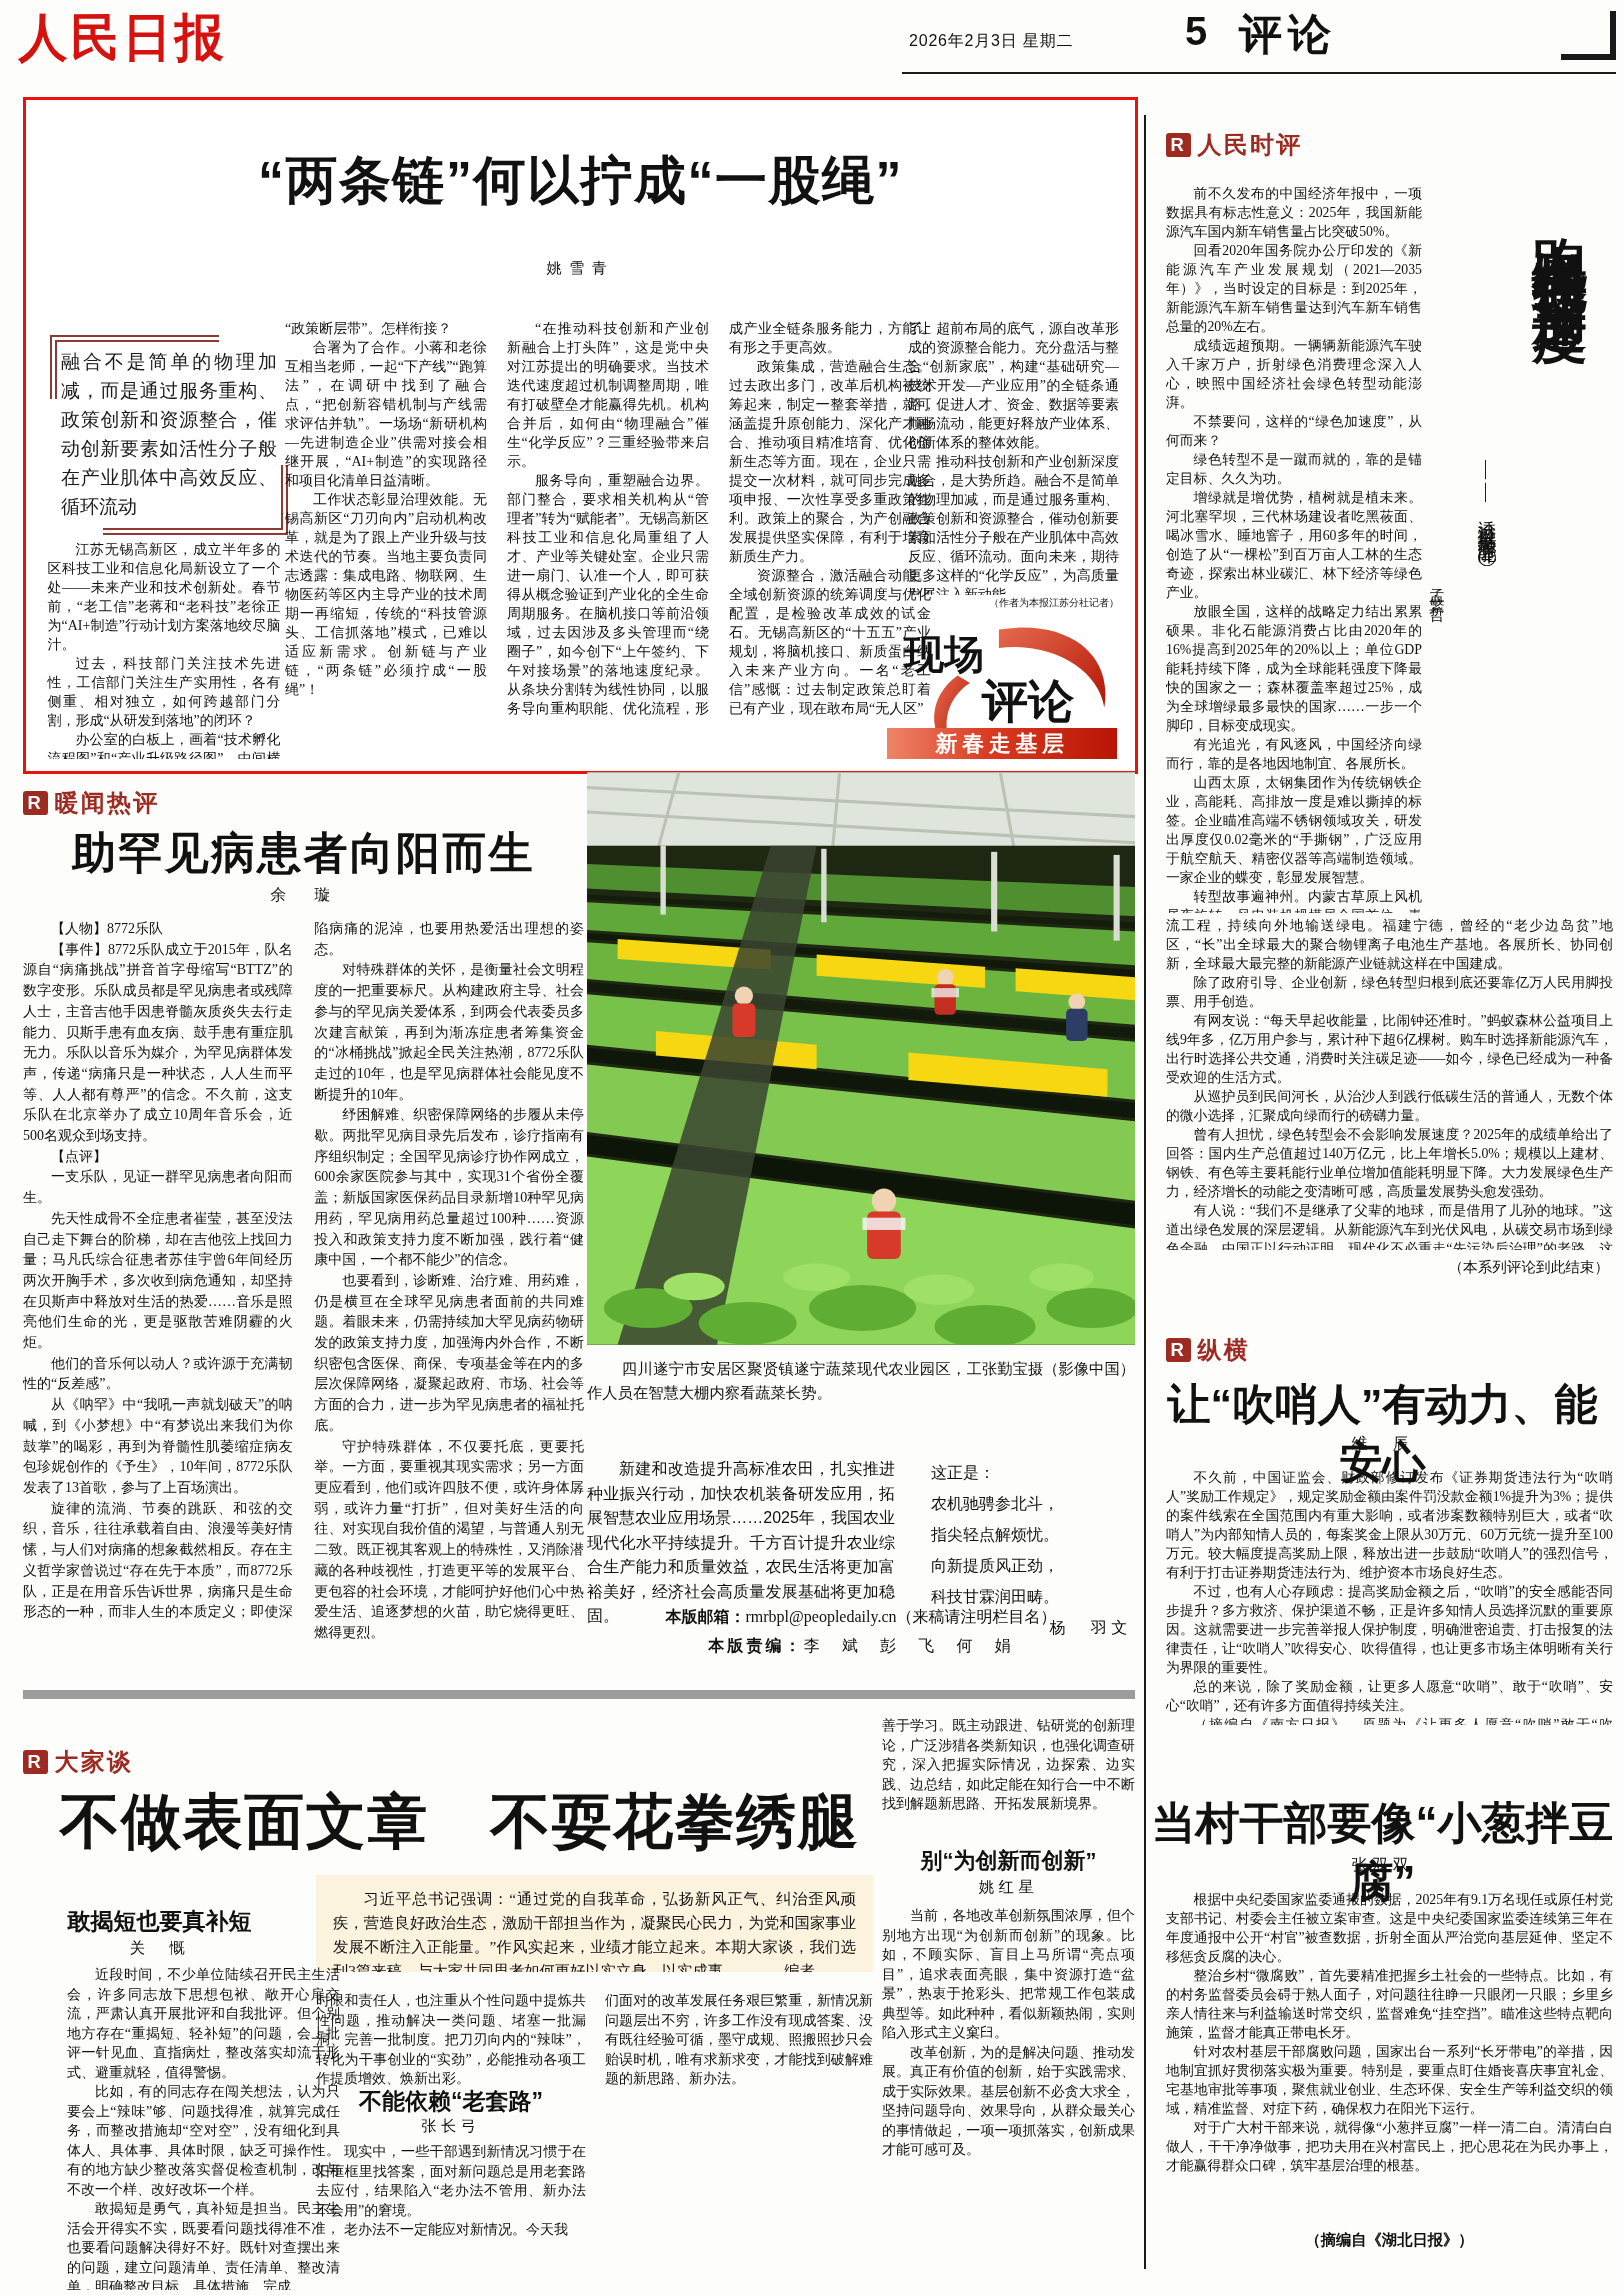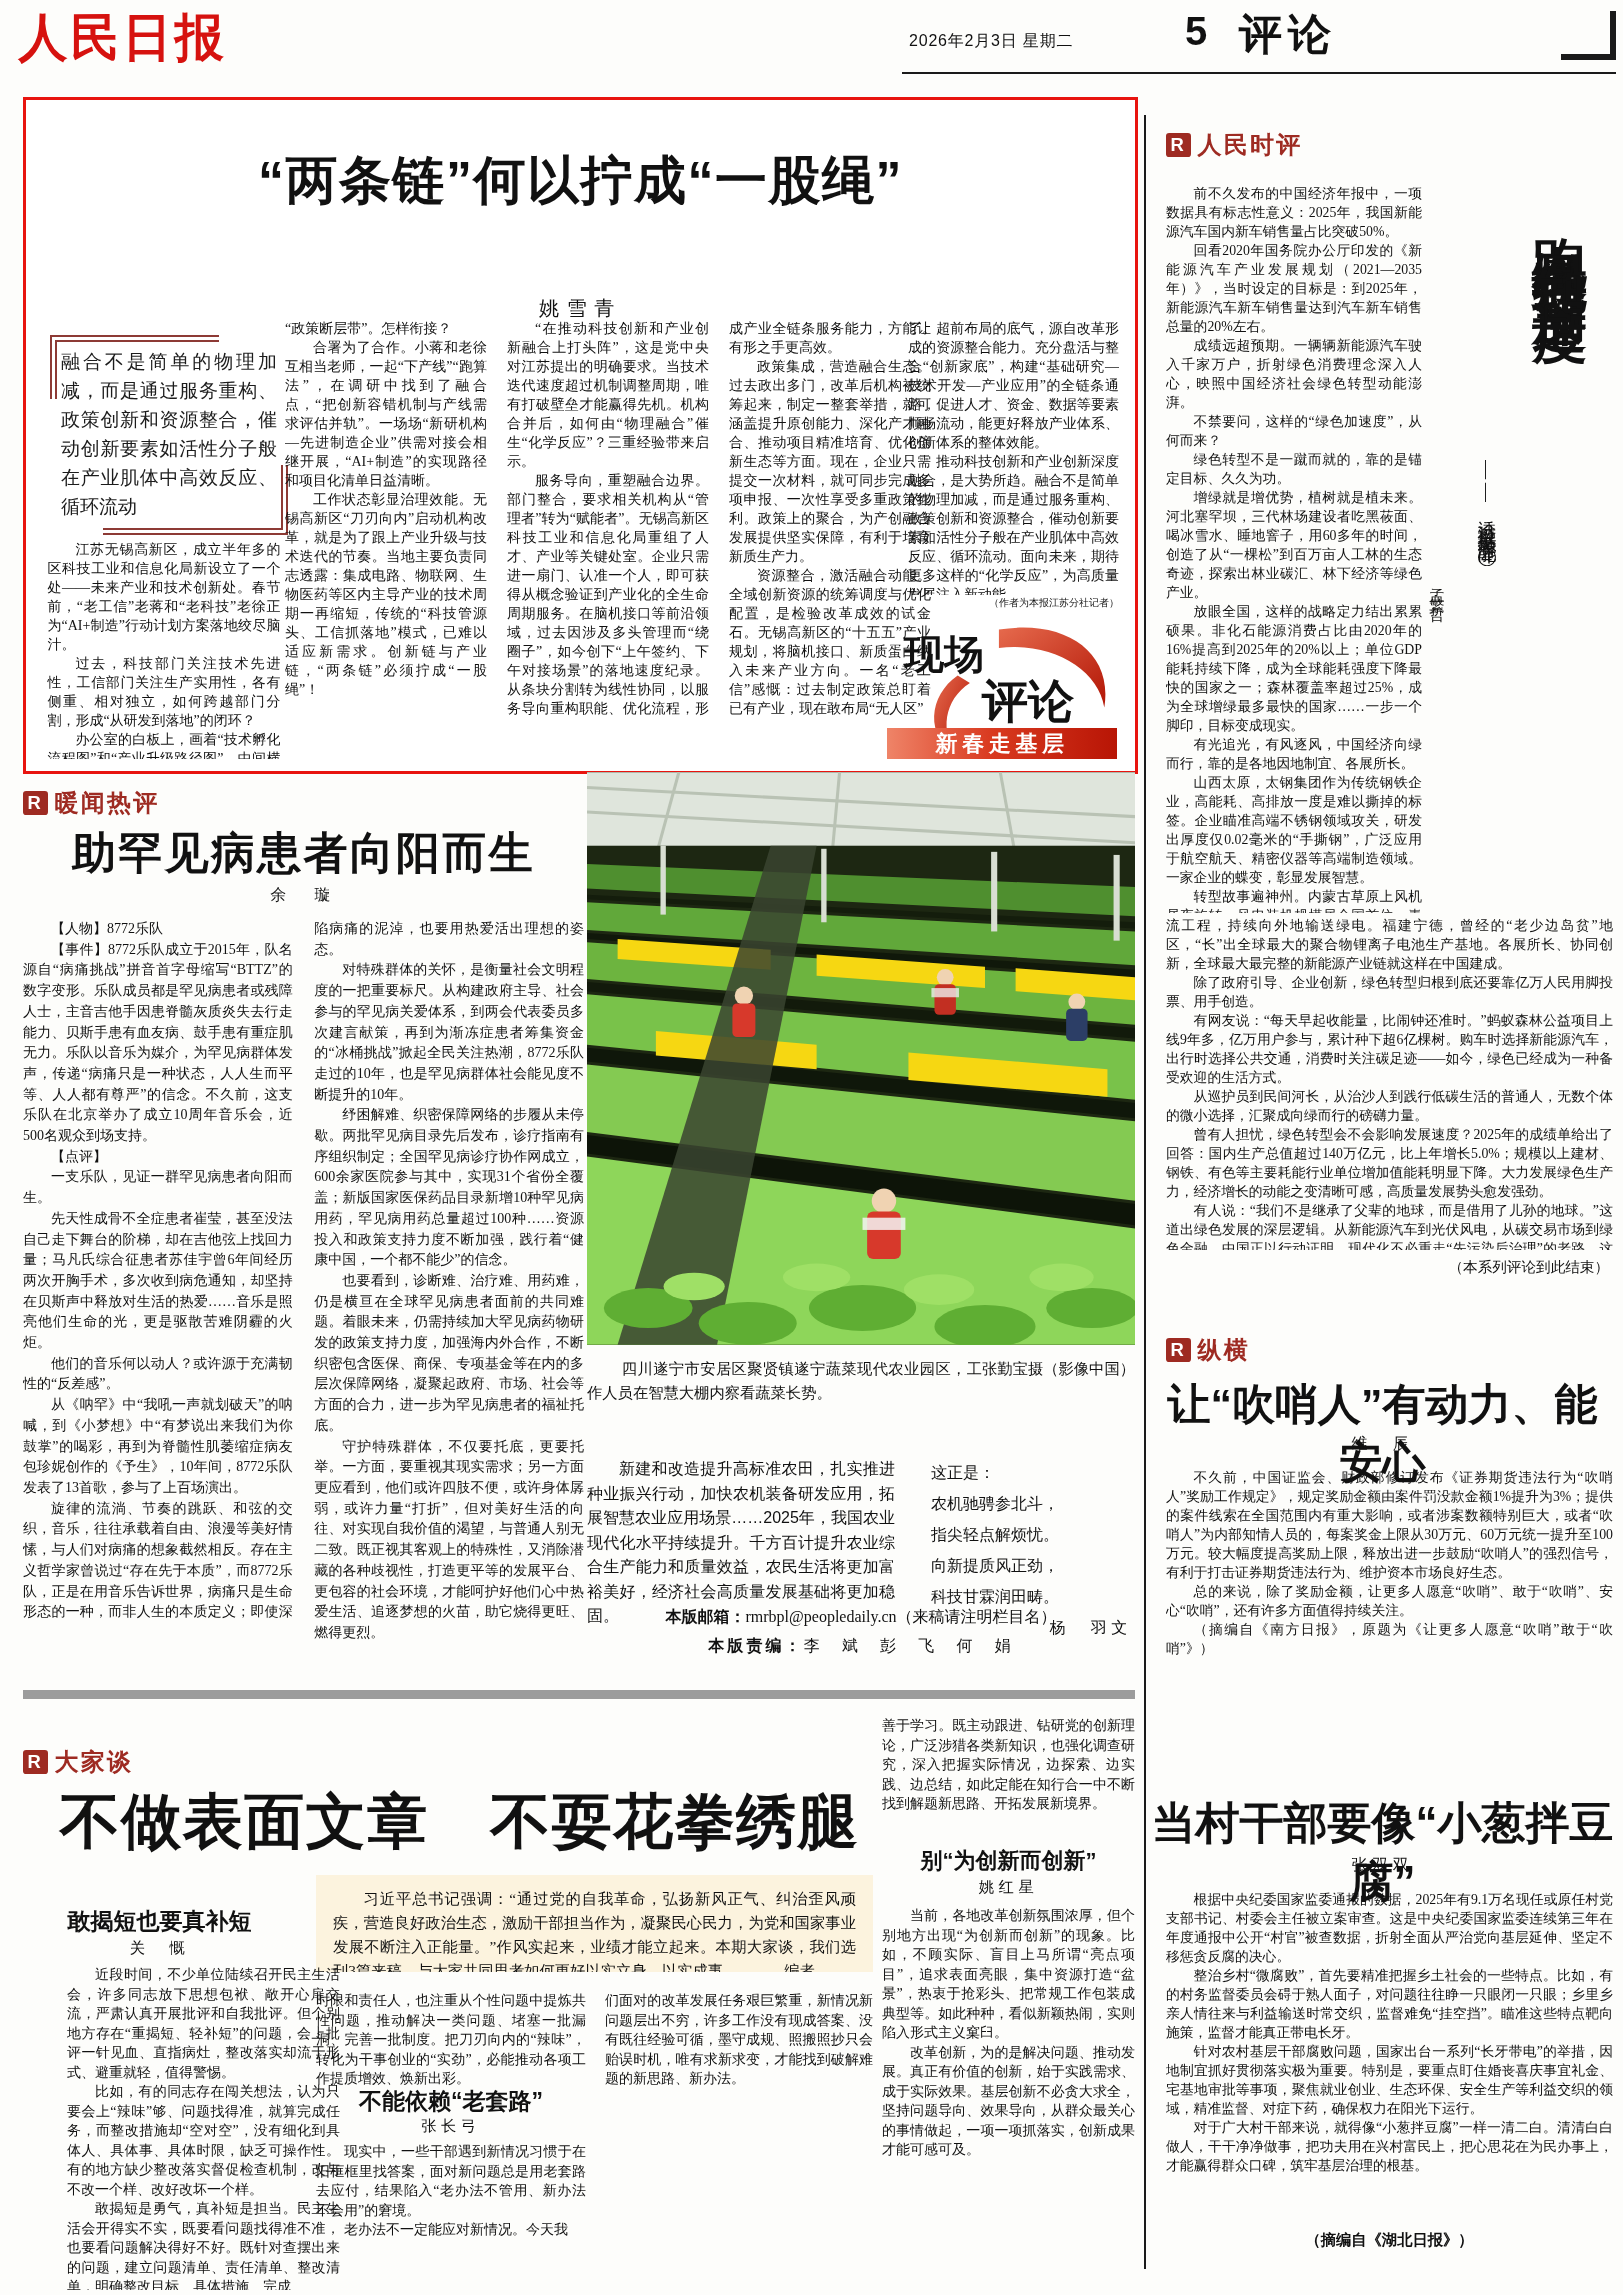--- a/index.html
+++ b/index.html
@@ -18,21 +18,21 @@
   .corner{left:1561px;top:10.7px;width:49px;height:43px;border-right:6.1px solid #1a1a1a;border-bottom:6.1px solid #1a1a1a;}
   .headrule{left:902px;top:72px;width:714px;height:1.5px;background:#1a1a1a;}
   
   .seclabel{display:flex;align-items:center;gap:6.9px;color:#9e2b22;font-weight:900;font-size:24px;
             font-family:"Liberation Sans",sans-serif;letter-spacing:2.3px;}
   .rbadge{width:24.5px;height:24.5px;background:#9e2b22;color:#fff;font-size:18.4px;font-weight:900;
           display:flex;align-items:center;justify-content:center;border-radius:3.1px;flex:0 0 auto;}
   
   .leadbox{left:23px;top:97px;width:1109px;height:671px;border:3.1px solid #e8140f;background:#fff;}
   .leadhead{left:0;right:0;top:46px;text-align:center;font-size:52px;font-weight:700;letter-spacing:1.5px;}
-  .leadby{left:0;right:0;top:159px;text-align:center;font-size:20px;letter-spacing:7.7px;margin-top:36px;}
+  .leadby{left:0;right:0;top:159px;text-align:center;font-size:15px;letter-spacing:7.7px;}
   .pullquote{left:35px;top:247px;width:216px;font-size:19px;line-height:29px;color:#1c1c1c;text-align:justify;}
   .pullquote::before{content:"";position:absolute;left:-10.7px;top:-12.3px;width:162px;height:57px;
       border-left:7.7px double #8d3a35;border-top:7.7px double #8d3a35;}
   .pullquote::after{content:"";position:absolute;right:-10.7px;bottom:-13.8px;width:178px;height:63px;
       border-right:7.7px double #8d3a35;border-bottom:7.7px double #8d3a35;}
   .leadbody{font-size:14px;line-height:19px;}
   .lead-col1{left:21.4px;top:440px;width:233px;height:219px;overflow:hidden;}
   .lead-cols234{left:259px;top:219px;width:646px;height:443px;column-count:3;column-gap:20px;overflow:hidden;}
   .lead-col5{left:882px;top:219px;width:211px;height:276px;overflow:hidden;}
   .authornote{left:882px;top:496px;width:211px;text-align:right;font-size:10px;}
@@ -183,20 +183,21 @@
 <div class="abs seriesend">（本系列评论到此结束）</div>
 
 <div class="abs seclabel" style="left:1166px;top:1334px;">
   <span class="rbadge">R</span>
   <span>纵横</span>
 </div>
 <div class="abs railhead" style="top:1376px;font-size:43px;">让“吹哨人”有动力、能安心</div>
 <div class="abs railby" style="top:1434px;">维　辰</div>
 <div class="abs zh-body rail-body">
     <p class="para">不久前，中国证监会、财政部修订发布《证券期货违法行为“吹哨人”奖励工作规定》，规定奖励金额由案件罚没款金额1%提升为3%；提供的案件线索在全国范围内有重大影响，或者涉案数额特别巨大，或者“吹哨人”为内部知情人员的，每案奖金上限从30万元、60万元统一提升至100万元。较大幅度提高奖励上限，释放出进一步鼓励“吹哨人”的强烈信号，有利于打击证券期货违法行为、维护资本市场良好生态。</p>
+    <p class="para">不过，也有人心存顾虑：提高奖励金额之后，“吹哨”的安全感能否同步提升？多方救济、保护渠道不畅，正是许多知情人员选择沉默的重要原因。这就需要进一步完善举报人保护制度，明确泄密追责、打击报复的法律责任，让“吹哨人”吹得安心、吹得值得，也让更多市场主体明晰有关行为界限的重要性。</p>
     <p class="para">总的来说，除了奖励金额，让更多人愿意“吹哨”、敢于“吹哨”、安心“吹哨”，还有许多方面值得持续关注。</p>
     <p class="para">（摘编自《南方日报》，原题为《让更多人愿意“吹哨”敢于“吹哨”》）</p>
   </div>
 
 <div class="abs railhead" style="top:1794px;font-size:44px;">当村干部要像“小葱拌豆腐”</div>
 <div class="abs railby" style="top:1855px;">张双双</div>
 <div class="abs vg-body rail-body">
     <p class="para">根据中央纪委国家监委通报的数据，2025年有9.1万名现任或原任村党支部书记、村委会主任被立案审查。这是中央纪委国家监委连续第三年在年度通报中公开“村官”被查数据，折射全面从严治党向基层延伸、坚定不移惩贪反腐的决心。</p>
     <p class="para">整治乡村“微腐败”，首先要精准把握乡土社会的一些特点。比如，有的村务监督委员会碍于熟人面子，对问题往往睁一只眼闭一只眼；乡里乡亲人情往来与利益输送时常交织，监督难免“挂空挡”。瞄准这些特点靶向施策，监督才能真正带电长牙。</p>
     <p class="para">针对农村基层干部腐败问题，国家出台一系列“长牙带电”的举措，因地制宜抓好贯彻落实极为重要。特别是，要重点盯住婚丧喜庆事宜礼金、宅基地审批等事项，聚焦就业创业、生态环保、安全生产等利益交织的领域，精准监督、对症下药，确保权力在阳光下运行。</p>

